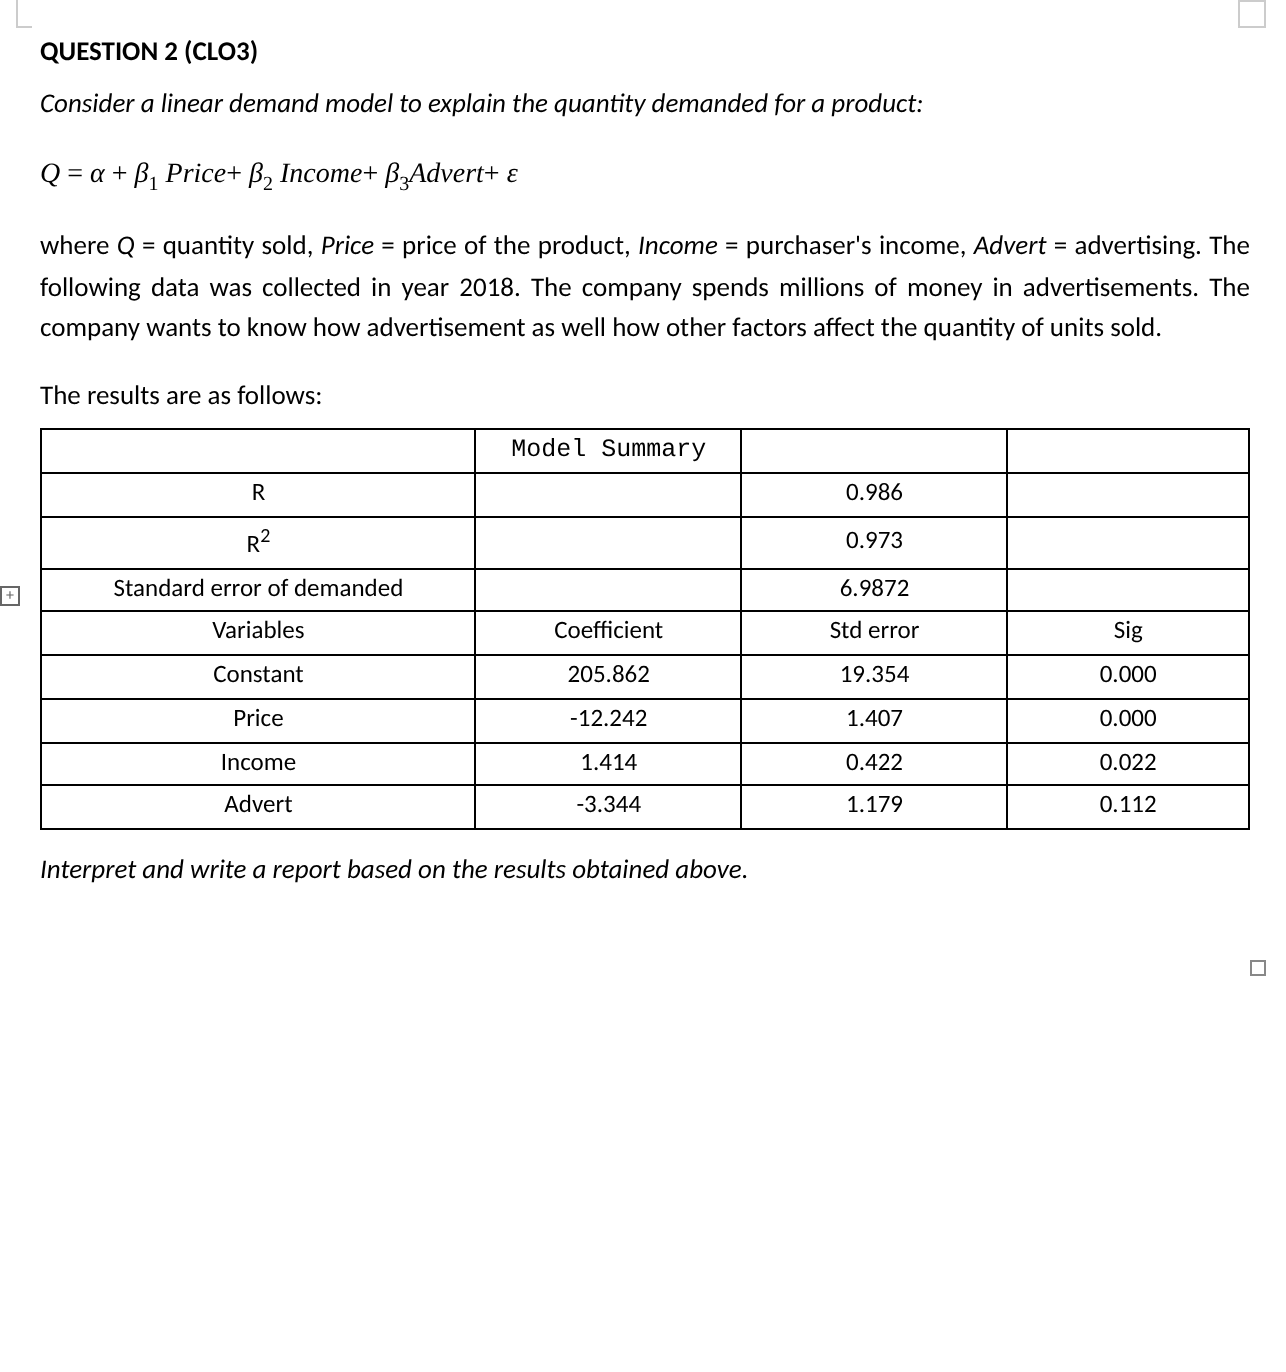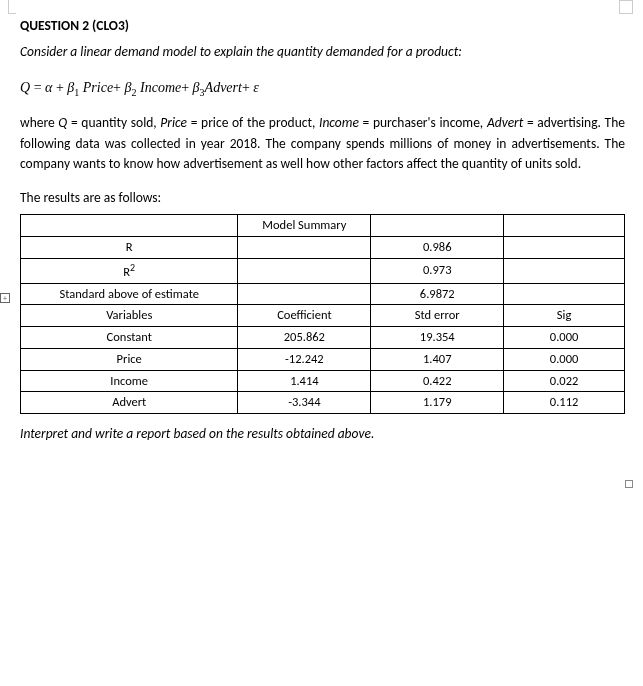--- a/index.html
+++ b/index.html
@@ -49,20 +49,21 @@
     }
     table.model-summary td, table.model-summary th {
       border: 1px solid #000;
       text-align: center;
       padding: 1px 4px;
       vertical-align: middle;
       height: 18px;
     }
     table.model-summary .header-row td {
       border: 1px solid #000;
+      font-family: Liberation Mono, monospace;
     }
     .resize-handle {
       position: absolute;
       right: 10px;
       bottom: 198px;
       width: 8px;
       height: 8px;
       border: 1px solid #888;
     }
     .top-right-box {
@@ -119,21 +120,21 @@
     <td>0.986</td>
     <td></td>
   </tr>
   <tr>
     <td><span>R</span><span class="sup">2</span></td>
     <td></td>
     <td>0.973</td>
     <td></td>
   </tr>
   <tr>
-    <td>Standard above of estimate</td>
+    <td>Standard error of demanded</td>
     <td></td>
     <td>6.9872</td>
     <td></td>
   </tr>
   <tr>
     <td>Variables</td>
     <td>Coefficient</td>
     <td>Std error</td>
     <td>Sig</td>
   </tr>

